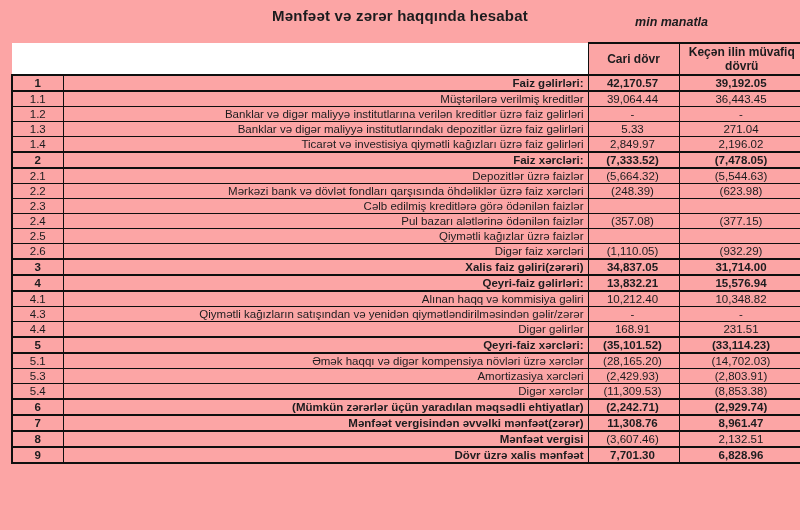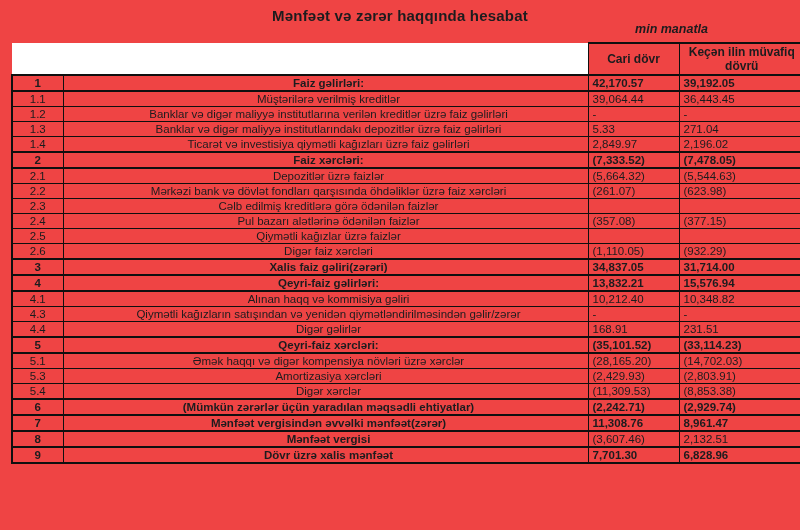--- a/index.html
+++ b/index.html
@@ -5,36 +5,36 @@
   html, body {
     margin: 0;
     padding: 0;
     background: #ffffff;
     font-family: "Liberation Sans", sans-serif;
   }
   .page {
     position: relative;
     width: 800px;
     height: 530px;
-    background: #ef4444;
+    background: #fca5a5;
     overflow: hidden;
     color: #1c1c1e;
   }
   .title {
     margin: 0;
     padding-top: 7px;
     text-align: center;
     font-size: 15px;
     font-weight: bold;
     letter-spacing: 0.2px;
     color: #1c1c1e;
   }
   .unit-note {
     position: absolute;
-    top: 22px;
+    top: 15px;
     right: 92px;
     font-size: 12.5px;
     font-style: italic;
     font-weight: bold;
     color: #1c1c1e;
   }
   table.statement {
     position: absolute;
     left: 11px;
     top: 42px;
@@ -66,22 +66,22 @@
     font-size: 11.5px;
     height: 14px;
     line-height: 14px;
     padding: 0 4px;
     vertical-align: middle;
     white-space: nowrap;
     overflow: hidden;
     color: #1c1c1e;
   }
   td.no    { text-align: center; border-left: 2px solid #0f0f0f; }
-  td.label { text-align: center; padding-left: 10px; }
-  td.val   { text-align: left; padding-right: 6px; }
+  td.label { text-align: right; padding-left: 10px; }
+  td.val   { text-align: center; padding-right: 6px; }
   td.val.last { border-right: 3px solid #14532d; margin-left: 26px; }
   tr.section td {
     font-weight: bold;
     border-top-width: 2px;
     border-bottom-width: 2px;
   }
   tr.section td.val-regular { font-weight: normal; }
   tr:last-child td { border-bottom: 2px solid #0f0f0f; }
 </style>
 </head>
@@ -144,21 +144,21 @@
         </tr>
         <tr>
           <td class="no">2.1</td>
           <td class="label">Depozitlər üzrə faizlər</td>
           <td class="val">(5,664.32)</td>
           <td class="val last">(5,544.63)</td>
         </tr>
         <tr>
           <td class="no">2.2</td>
           <td class="label">Mərkəzi bank və dövlət fondları qarşısında öhdəliklər üzrə faiz xərcləri</td>
-          <td class="val">(261.07)</td>
+          <td class="val">(248.39)</td>
           <td class="val last">(623.98)</td>
         </tr>
         <tr>
           <td class="no">2.3</td>
           <td class="label">Cəlb edilmiş kreditlərə görə ödənilən faizlər</td>
           <td class="val">&nbsp;</td>
           <td class="val last">&nbsp;</td>
         </tr>
         <tr>
           <td class="no">2.4</td>

